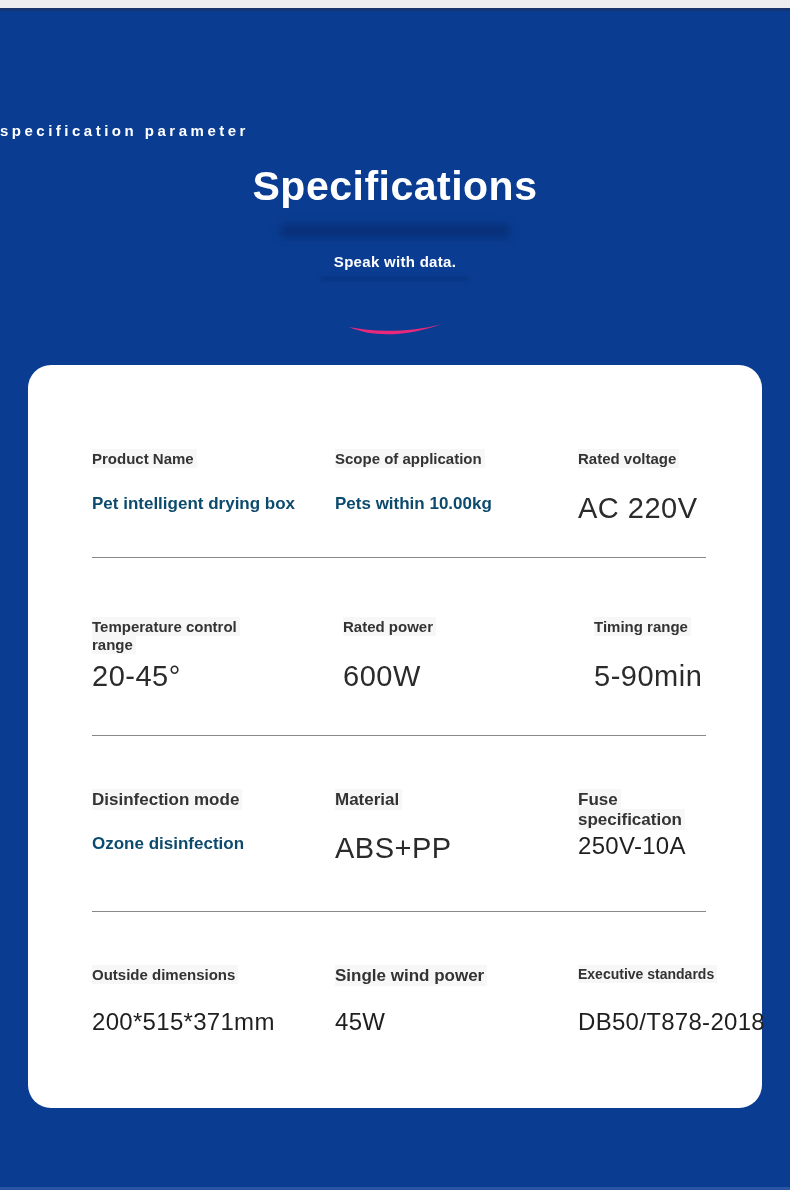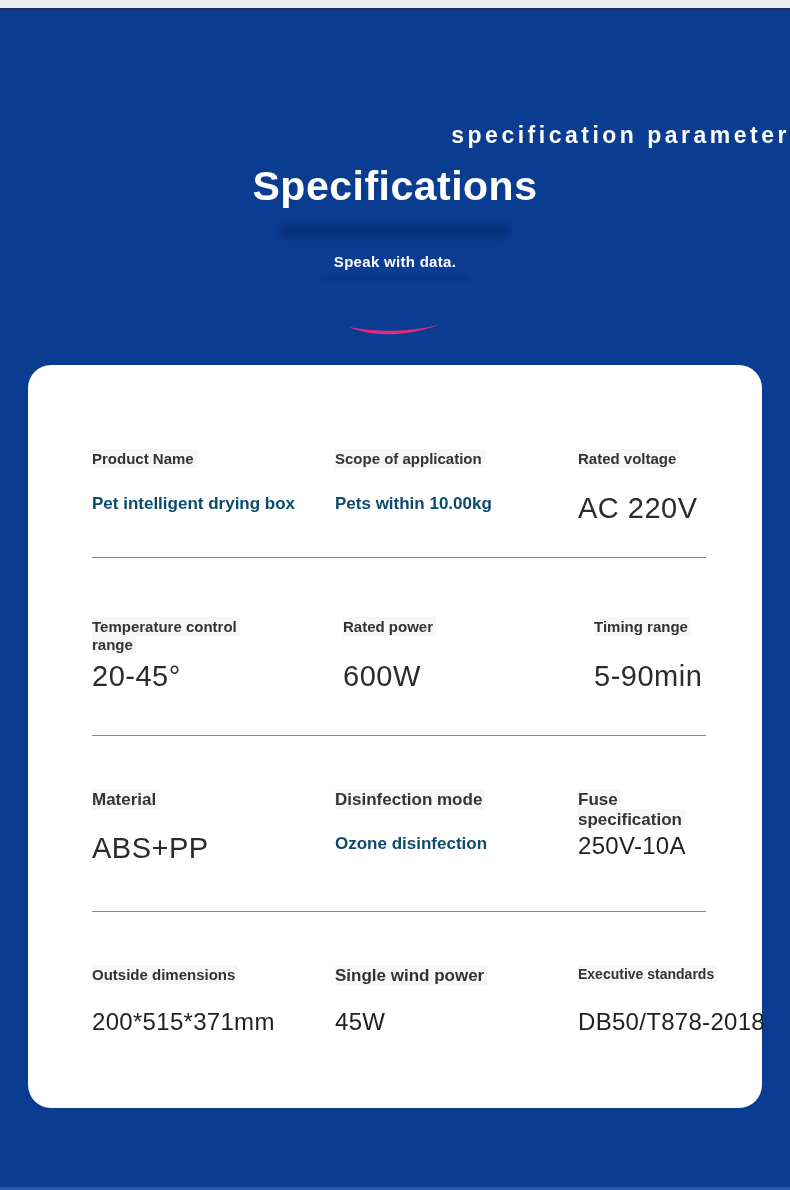--- a/index.html
+++ b/index.html
@@ -33,23 +33,23 @@
     left: 0; bottom: 0;
     width: 100%; height: 3px;
     background: #2a55a5;
   }
 
   
   .kicker {
     position: absolute;
     top: 122px; left: 0;
     width: 100%;
-    text-align: right;
+    text-align: left;
     color: #ffffff;
-    font-size: 23px;
+    font-size: 15px;
     font-weight: bold;
     letter-spacing: 3.5px;
   }
   .title {
     position: absolute;
     top: 163px; left: 0;
     width: 100%;
     text-align: center;
     color: #ffffff;
     font-size: 41px;
@@ -185,28 +185,28 @@
         <span class="value light">600W</span>
       </div>
       <div class="cell">
         <span class="label"><span class="inner">Timing range</span></span>
         <span class="value light">5-90min</span>
       </div>
     </div>
 
     <div class="spec-row r3">
       <div class="cell">
+        <span class="label lg"><span class="inner">Disinfection mode</span></span>
+        <span class="value bold">Ozone disinfection</span>
+      </div>
+      <div class="cell">
         <span class="label lg"><span class="inner">Material</span></span>
         <span class="value light">ABS+PP</span>
       </div>
       <div class="cell">
-        <span class="label lg"><span class="inner">Disinfection mode</span></span>
-        <span class="value bold">Ozone disinfection</span>
-      </div>
-      <div class="cell">
         <span class="label lg"><span class="inner">Fuse specification</span></span>
         <span class="value reg">250V-10A</span>
       </div>
     </div>
 
     <div class="spec-row r4">
       <div class="cell">
         <span class="label"><span class="inner">Outside dimensions</span></span>
         <span class="value reg">200*515*371mm</span>
       </div>

